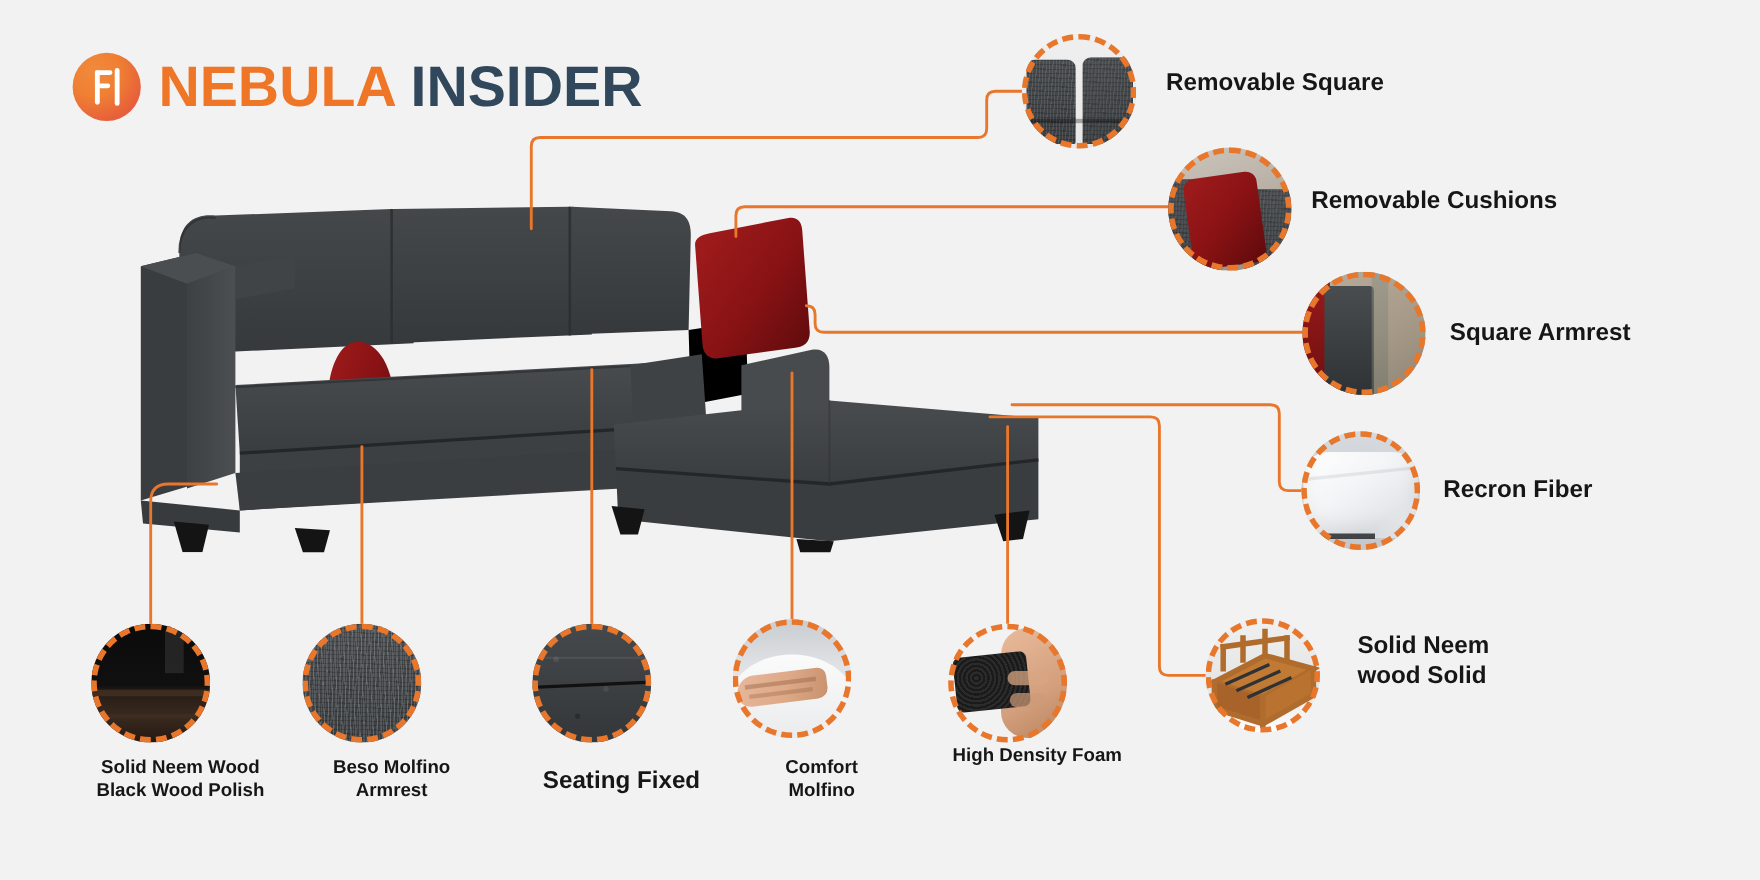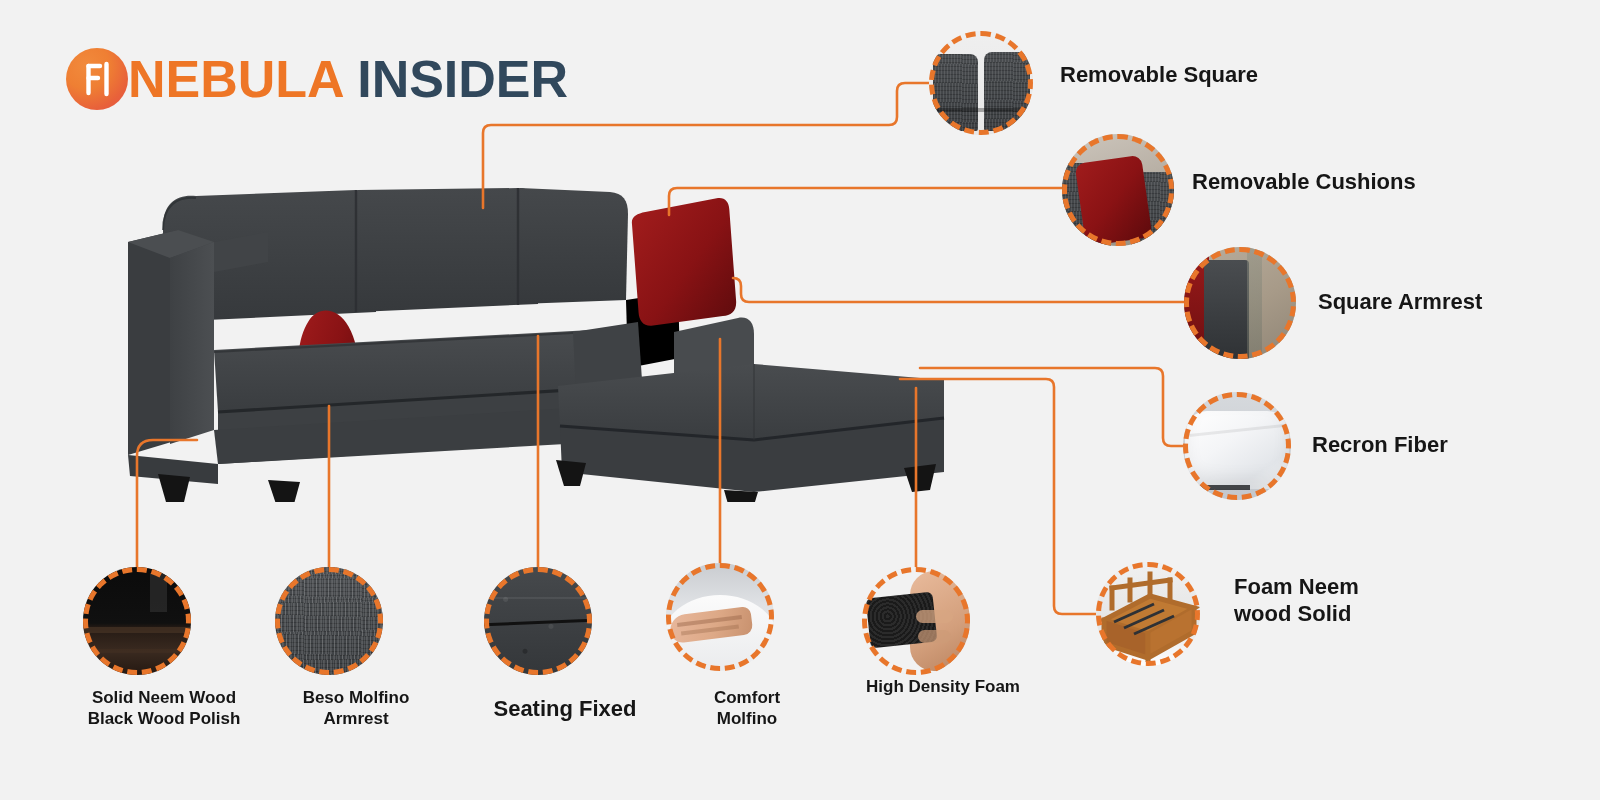--- a/index.html
+++ b/index.html
@@ -6,21 +6,21 @@
   html,body { width:1600px; height:800px; }
   body {
     background:#f2f2f2;
     font-family:"Liberation Sans", sans-serif;
     position:relative;
     overflow:hidden;
   }
   #stage { position:absolute; left:0; top:0; width:1600px; height:800px; }
 
   
-  .brand { position:absolute; left:66px; top:48px; display:flex; align-items:center; gap:0;text-align:right; }
+  .brand { position:absolute; left:66px; top:48px; display:flex; align-items:center; gap:16px;text-align:right; }
   .brand-mark {
     width:62px; height:62px; border-radius:50%;
     background:radial-gradient(circle at 32% 28%, #f18a3c 0%, #ef7f33 38%, #e8613a 72%, #e4504a 100%);
     position:relative; flex:none;
   }
   .brand-mark svg { position:absolute; left:0; top:0; }
   .brand-text { font-size:52px; font-weight:bold; letter-spacing:0px; line-height:1; white-space:nowrap; }
   .brand-text .w1 { color:#ee7626; }
   .brand-text .w2 { color:#31485c; }
 
@@ -226,21 +226,21 @@
       </g>
       <g stroke="#2e3135" stroke-width="3">
         <path d="M18 60 L58 42"></path>
           <path d="M28 66 L68 48"></path>
           <path d="M38 72 L78 54"></path>
       </g>
     </svg>
   </div>
   <div class="ring" style="left:1096px;top:562px;width:104px;height:104px;"></div>
   <div class="lbl l" style="left:1234px;top:574px;width:300px;font-size:22px;">
-    <div>Foam Neem</div>
+    <div>Solid Neem</div>
     <div>wood Solid</div>
   </div>
 
   <div class="bubble" style="left:83px;top:567px;width:108px;height:108px;">
     <div class="fill" style="background:linear-gradient(180deg,#0b0b0b 0%,#101010 52%,#241a14 56%,#3a2a20 78%,#241811 100%);"></div>
     <div class="fill" style="left:0;top:56%;width:100%;height:5%;background:#4a3527;opacity:.65;"></div>
     <div class="fill" style="left:0;top:76%;width:100%;height:4%;background:#442f22;opacity:.5;"></div>
     <div class="fill" style="left:62%;top:6%;width:16%;height:36%;background:#2b2b2b;opacity:.8;"></div>
   </div>
   <div class="ring" style="left:83px;top:567px;width:108px;height:108px;"></div>

